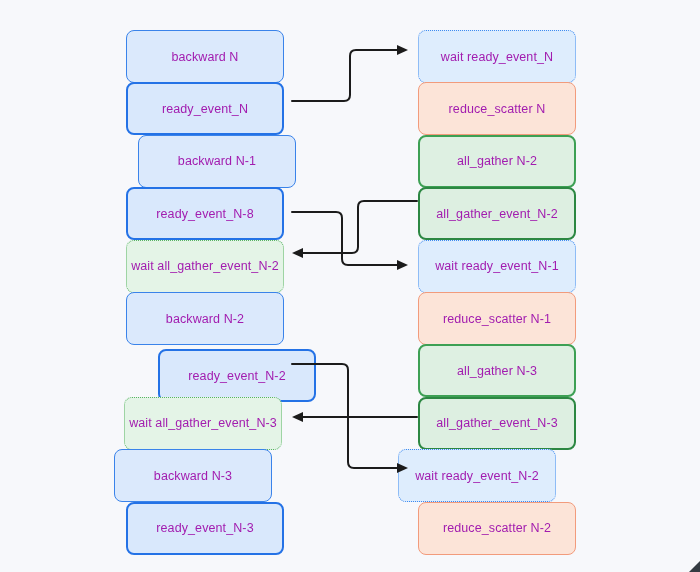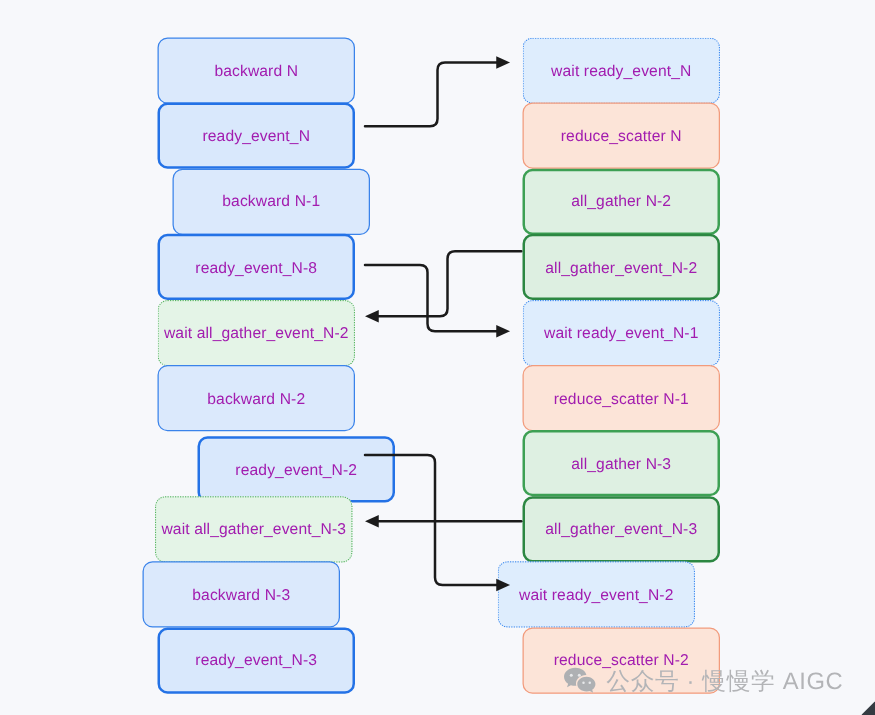--- a/index.html
+++ b/index.html
@@ -66,26 +66,15 @@
       <path d="M292 212 L336 212 Q342 212 342 218 L342 259 Q342 265 348 265 L399 265" fill="none" stroke="#1b1b1b" stroke-width="2" stroke-linecap="round"></path>
       <polygon points="408,265 397,270 397,260" fill="#1b1b1b"></polygon>
       <path d="M417 201 L364 201 Q358 201 358 207 L358 247 Q358 253 352 253 L301 253" fill="none" stroke="#1b1b1b" stroke-width="2" stroke-linecap="round"></path>
       <polygon points="292,253 303,248 303,258" fill="#1b1b1b"></polygon>
       <path d="M292 364 L342 364 Q348 364 348 370 L348 462 Q348 468 354 468 L399 468" fill="none" stroke="#1b1b1b" stroke-width="2" stroke-linecap="round"></path>
       <polygon points="408,468 397,473 397,463" fill="#1b1b1b"></polygon>
       <path d="M417 417 L301 417" fill="none" stroke="#1b1b1b" stroke-width="2" stroke-linecap="round"></path>
       <polygon points="292,417 303,412 303,422" fill="#1b1b1b"></polygon>
     </svg>
 
-  <div class="watermark">
-    <svg width="27" height="24" viewBox="0 0 27 24">
-      <path fill="#aeb0b3" d="M10.2 1.2c-5 0-9 3.2-9 7.2 0 2.3 1.3 4.3 3.3 5.6l-.9 2.7 3.1-1.6c1.1.3 2.3.5 3.5.5.3 0 .6 0 .9-.05-.2-.6-.3-1.2-.3-1.85 0-3.8 3.6-6.8 8-6.8h.3c-.7-3.3-4.4-5.7-8.9-5.7z"></path>
-      <circle cx="7" cy="7.2" r="1.2" fill="#e7e8ea"></circle>
-      <circle cx="13.4" cy="7.2" r="1.2" fill="#e7e8ea"></circle>
-      <path fill="#aeb0b3" d="M19.3 8.3c-4.2 0-7.5 2.6-7.5 5.9 0 3.3 3.3 5.9 7.5 5.9.9 0 1.8-.12 2.6-.35l2.6 1.35-.75-2.25c1.6-1.1 2.6-2.75 2.6-4.65 0-3.3-3.35-5.9-7.05-5.9z"></path>
-      <circle cx="16.8" cy="13.2" r="1" fill="#e7e8ea"></circle>
-      <circle cx="21.8" cy="13.2" r="1" fill="#e7e8ea"></circle>
-    </svg>
-    <span>公众号 · 慢慢学 AIGC</span>
-  </div>
 
   <div class="corner-artifact"></div>
 </div>
 
 </body></html>

